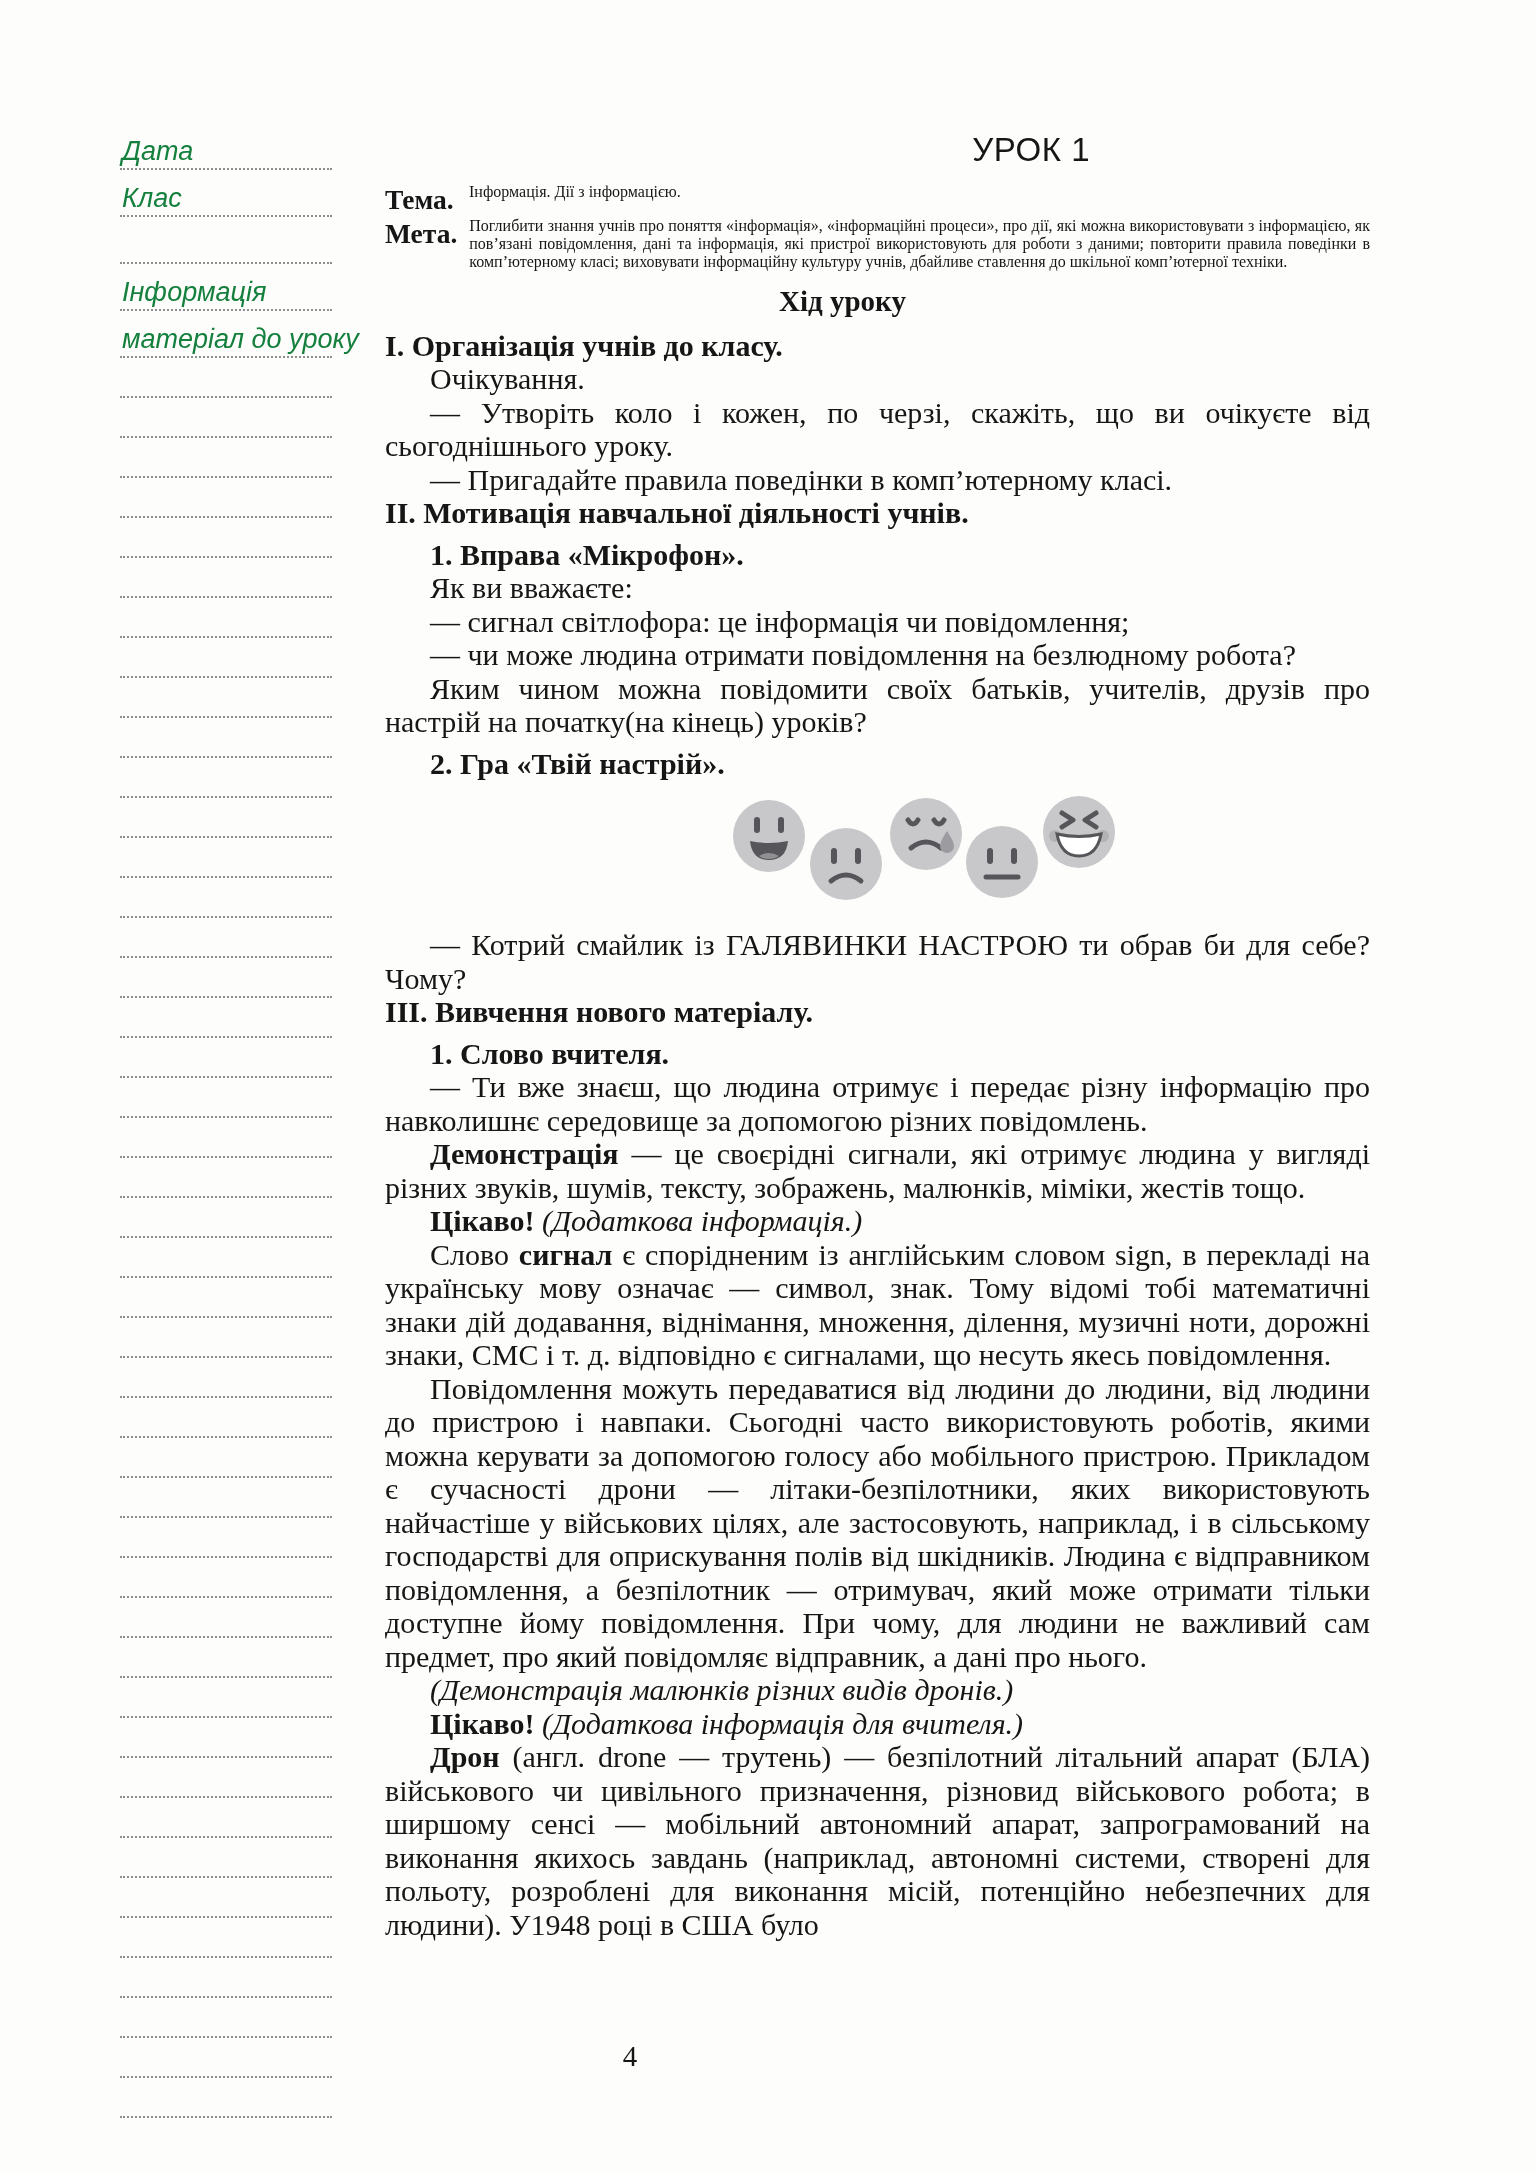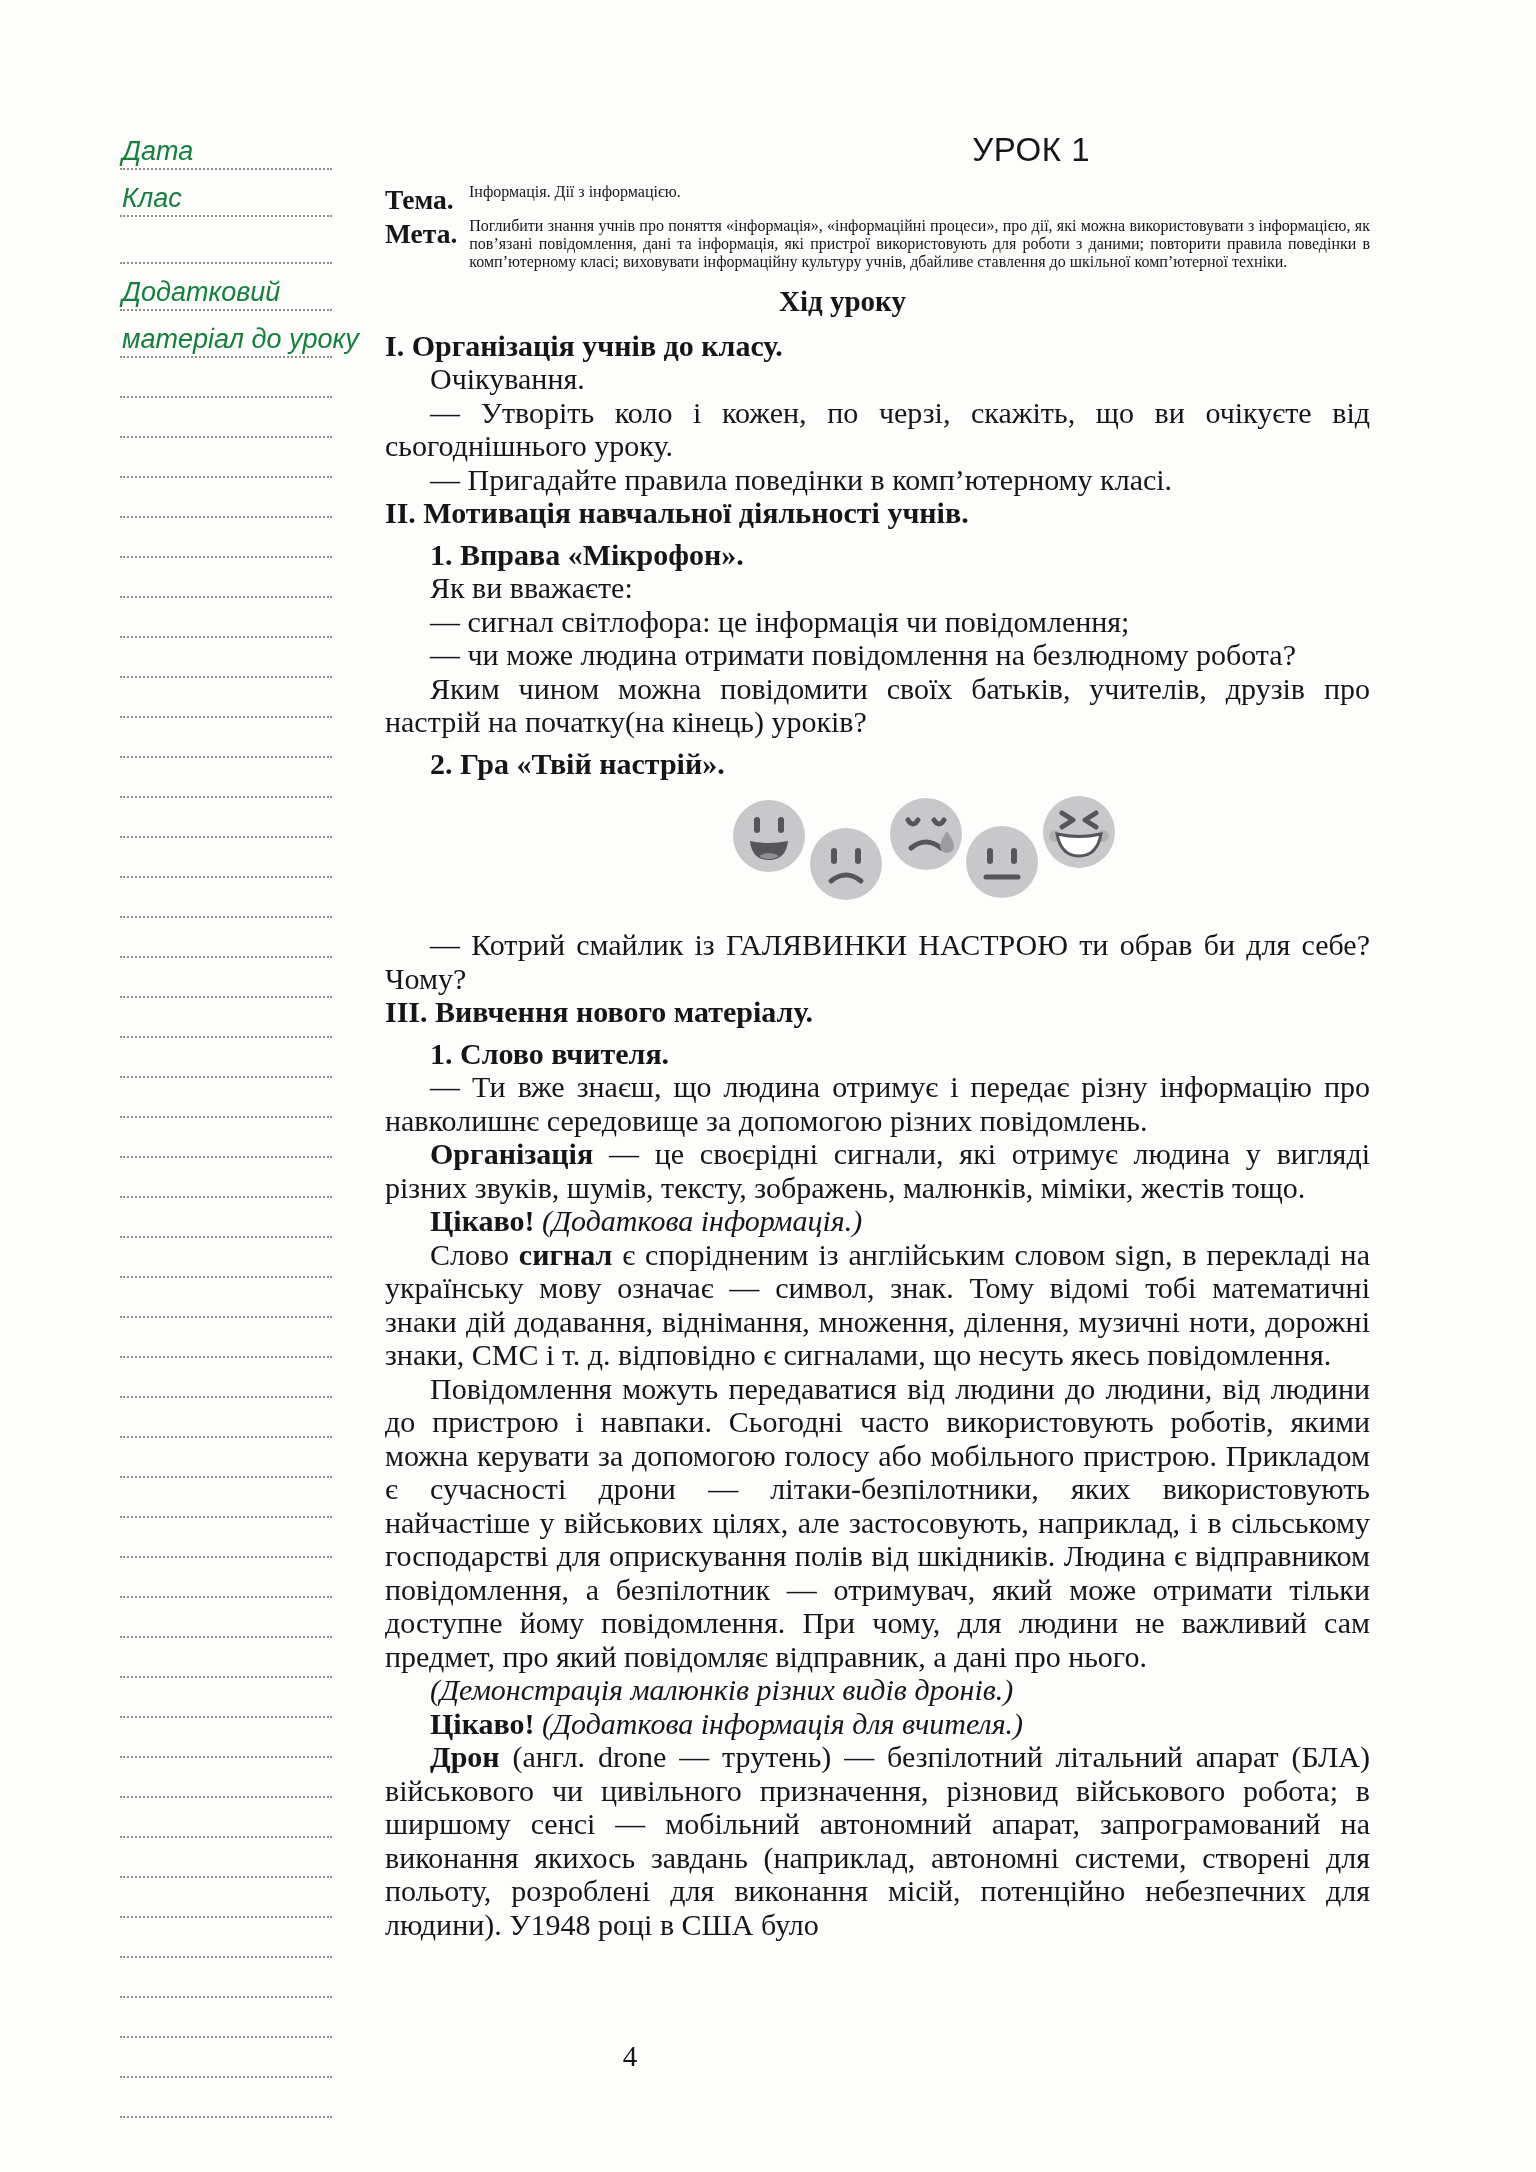--- a/index.html
+++ b/index.html
@@ -74,21 +74,21 @@
 
   <div class="sidebar">
     <div class="srow">
       <span class="lbl">Дата</span>
     </div>
     <div class="srow">
       <span class="lbl">Клас</span>
     </div>
     <div class="srow blank-tall"></div>
     <div class="srow">
-      <span class="lbl">Додатковий</span>
+      <span class="lbl">Інформація</span>
     </div>
     <div class="srow">
       <span class="lbl">матеріал до уроку</span>
     </div>
     <div id="blank-rows">
         <div class="srow blank"></div>
         <div class="srow blank"></div>
         <div class="srow blank"></div>
         <div class="srow blank"></div>
         <div class="srow blank"></div>
@@ -203,21 +203,21 @@
         <path d="M14 38 Q36 43 58 38 Q54 60 36 60 Q18 60 14 38 Z" fill="#ffffff" stroke="#56565a" stroke-width="3"></path>
       </svg>
     </div>
 
     <p class="ind j">— Котрий смайлик із ГАЛЯВИНКИ НАСТРОЮ ти обрав би для себе? Чому?</p>
 
     <p class="sect">III. Вивчення нового матеріалу.</p>
     <p class="sub">1. Слово вчителя.</p>
     <p class="ind j">— Ти вже знаєш, що людина отримує і передає різну інформацію про навколишнє середовище за допомогою різних повідомлень.</p>
 
-    <p class="ind j"><b>Організація</b><span> — це своєрідні сигнали, які отримує людина у вигляді різних звуків, шумів, тексту, зображень,  малюнків, міміки, жестів тощо.</span></p>
+    <p class="ind j"><b>Демонстрація</b><span> — це своєрідні сигнали, які отримує людина у вигляді різних звуків, шумів, тексту, зображень,  малюнків, міміки, жестів тощо.</span></p>
 
     <p class="ind"><b>Цікаво!</b><span class="it"> (Додаткова інформація.)</span></p>
 
     <p class="ind j"><span>Слово </span><b>сигнал</b><span> є спорідненим із англійським словом sign, в перекладі на українську мову означає — символ, знак. Тому відомі тобі математичні знаки дій додавання, віднімання, множення, ділення, музичні ноти, дорожні знаки, СМС і т. д. відповідно є сигналами, що несуть якесь повідомлення.</span></p>
 
     <p class="ind j">Повідомлення можуть передаватися від людини до людини, від людини до пристрою і навпаки. Сьогодні часто використовують роботів, якими можна керувати за допомогою голосу або мобільного пристрою. Прикладом є сучасності дрони — літаки-безпілотники, яких використовують найчастіше у військових цілях, але застосовують, наприклад, і в сільському господарстві для оприскування полів від шкідників. Людина є відправником повідомлення, а безпілотник — отримувач, який може отримати тільки доступне йому повідомлення. При чому, для людини не важливий сам предмет, про який повідомляє відправник, а дані про нього.</p>
 
     <p class="ind it">(Демонстрація малюнків різних видів дронів.)</p>
 
     <p class="ind"><b>Цікаво!</b><span class="it"> (Додаткова інформація для вчителя.)</span></p>

